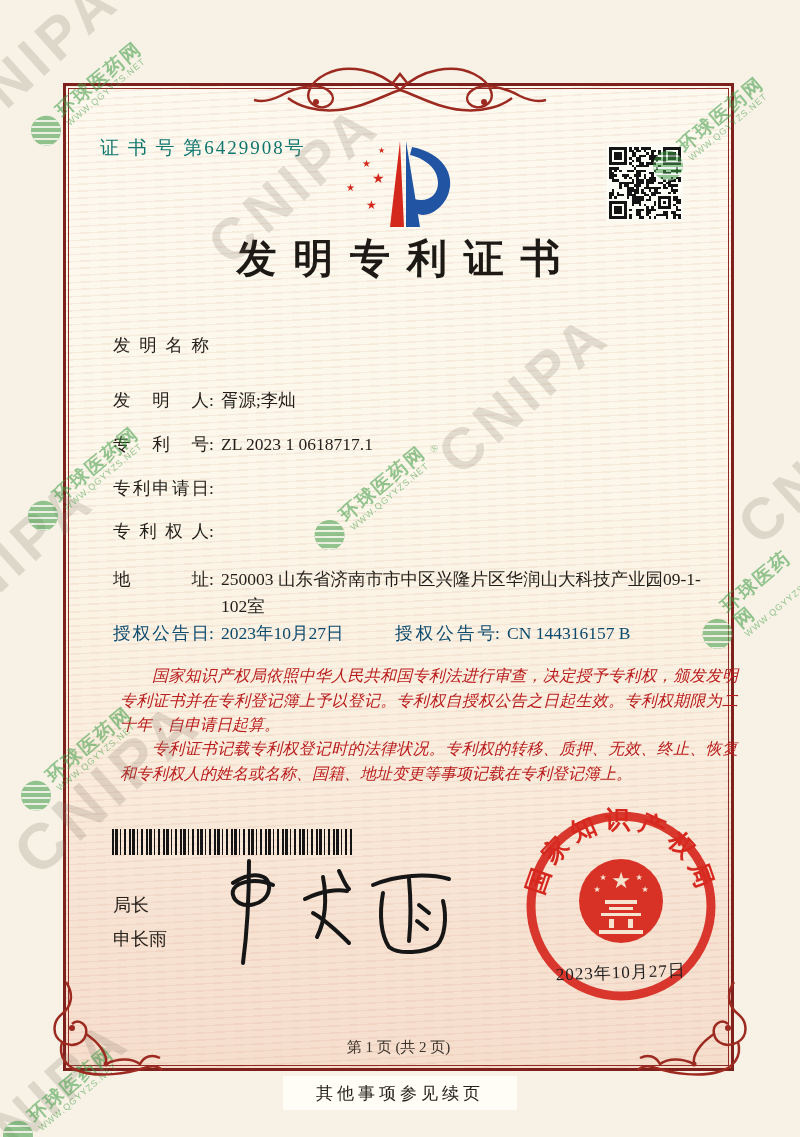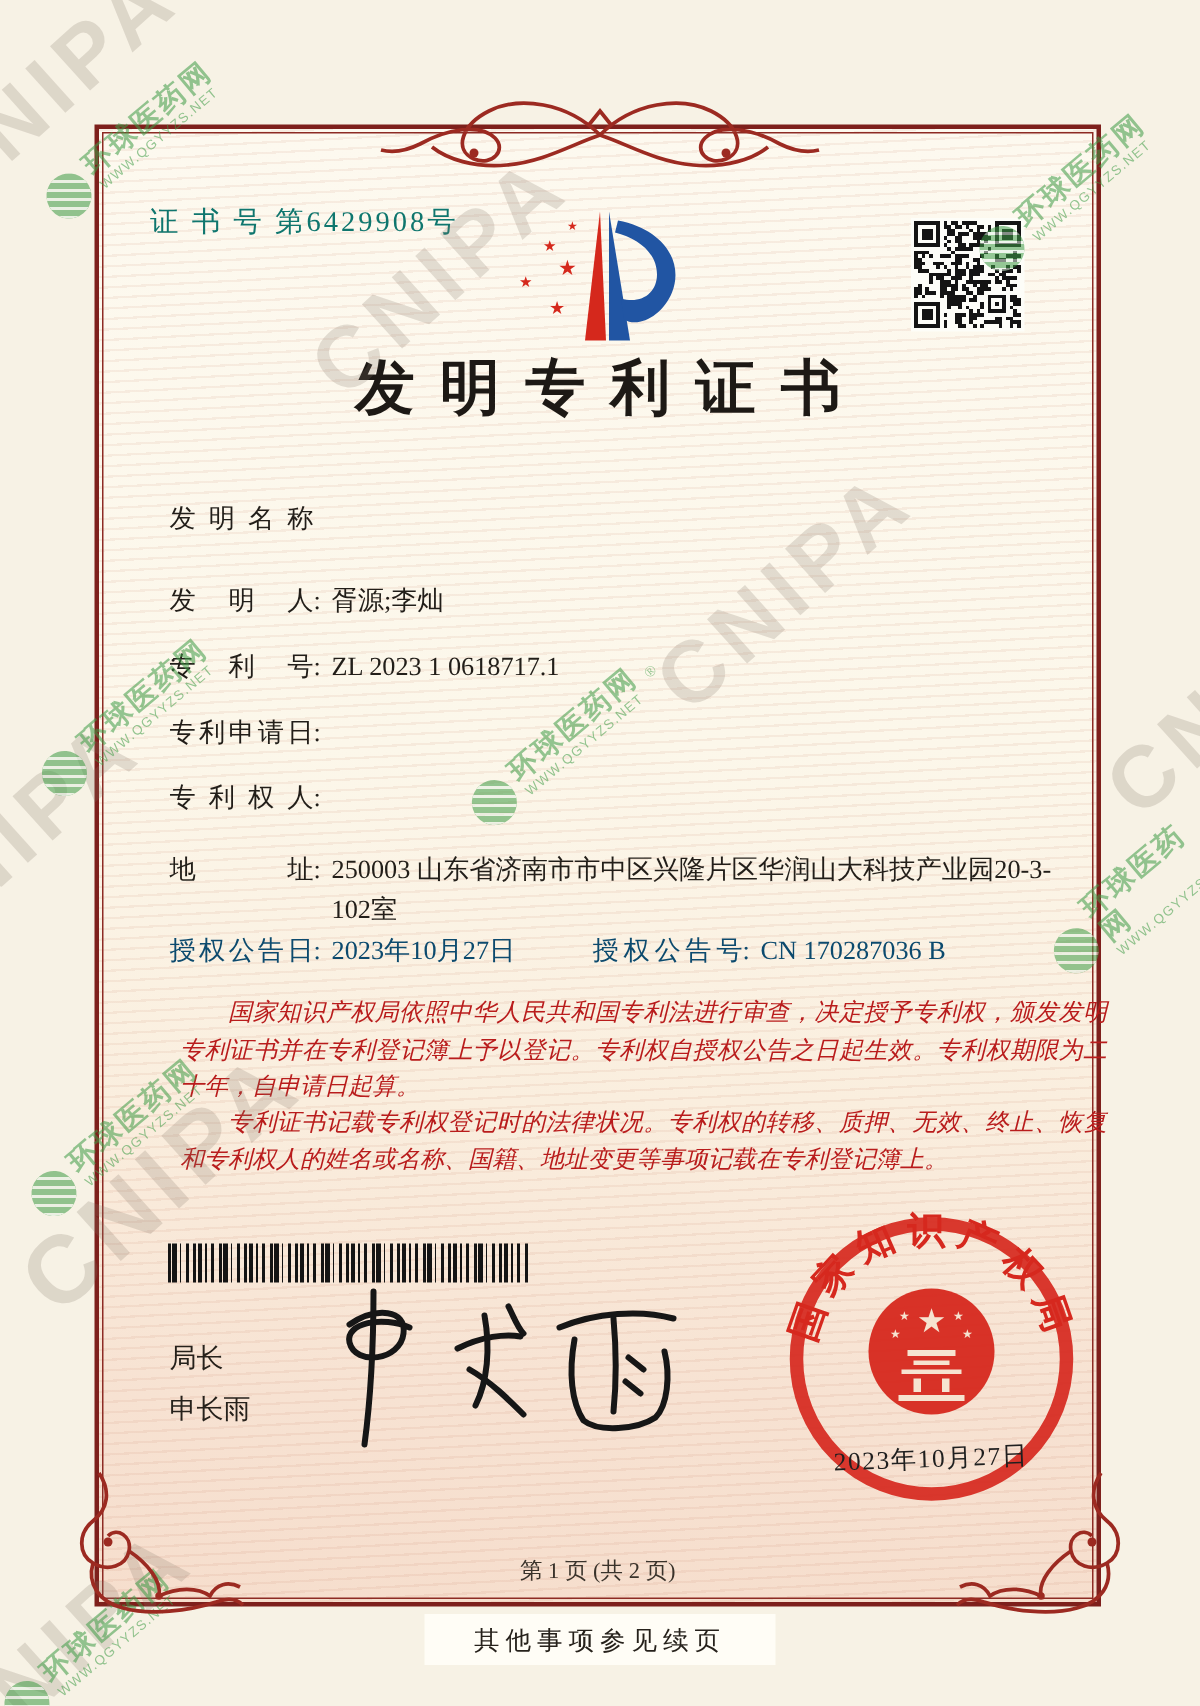--- a/index.html
+++ b/index.html
@@ -501,32 +501,32 @@
   <span class="flabel">专利申请日</span>
     <span class="colon">:</span>
 </div>
 <div class="abs frow" style="top:518px;">
   <span class="flabel">专利权人</span>
     <span class="colon">:</span>
 </div>
 <div class="abs frow" style="top:566px;">
   <span class="flabel">地址</span>
     <span class="colon">:</span>
-  <span class="fvalue">250003 山东省济南市市中区兴隆片区华润山大科技产业园20-3-102室</span>
+  <span class="fvalue">250003 山东省济南市市中区兴隆片区华润山大科技产业园09-1-102室</span>
 </div>
 <div class="abs grant-row" style="top:620px;height:27px;">
   <span class="g1">
     <span class="flabel">授权公告日</span>
       <span class="colon">:</span>
     <span>2023年10月27日</span>
   </span>
   <span class="g2">
     <span class="flabel2">授权公告号</span>
       <span class="colon">:</span>
-    <span>CN 170287036 B</span>
+    <span>CN 144316157 B</span>
   </span>
 </div>
 
 <div class="abs para" style="top:664px;">国家知识产权局依照中华人民共和国专利法进行审查，决定授予专利权，颁发发明专利证书并在专利登记簿上予以登记。专利权自授权公告之日起生效。专利权期限为二十年，自申请日起算。</div>
 <div class="abs para" style="top:737px;">专利证书记载专利权登记时的法律状况。专利权的转移、质押、无效、终止、恢复和专利权人的姓名或名称、国籍、地址变更等事项记载在专利登记簿上。</div>
 
 <div class="abs barcode"></div>
 
 <div class="abs signer" style="top:893px;">局长</div>
 <div class="abs signer" style="top:927px;">申长雨</div>

